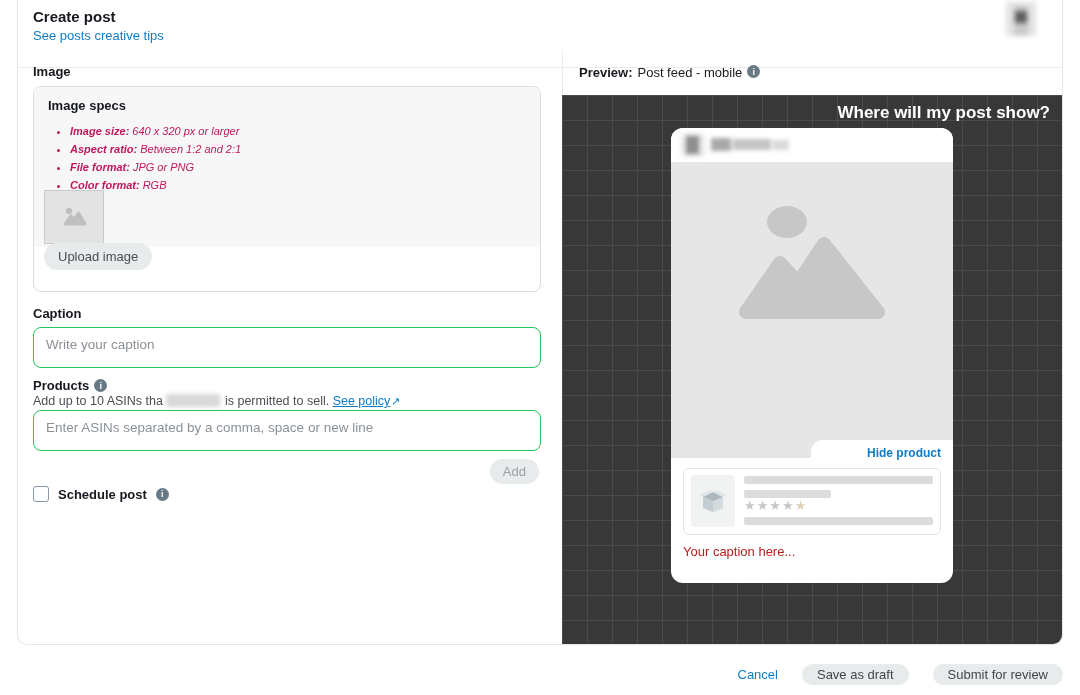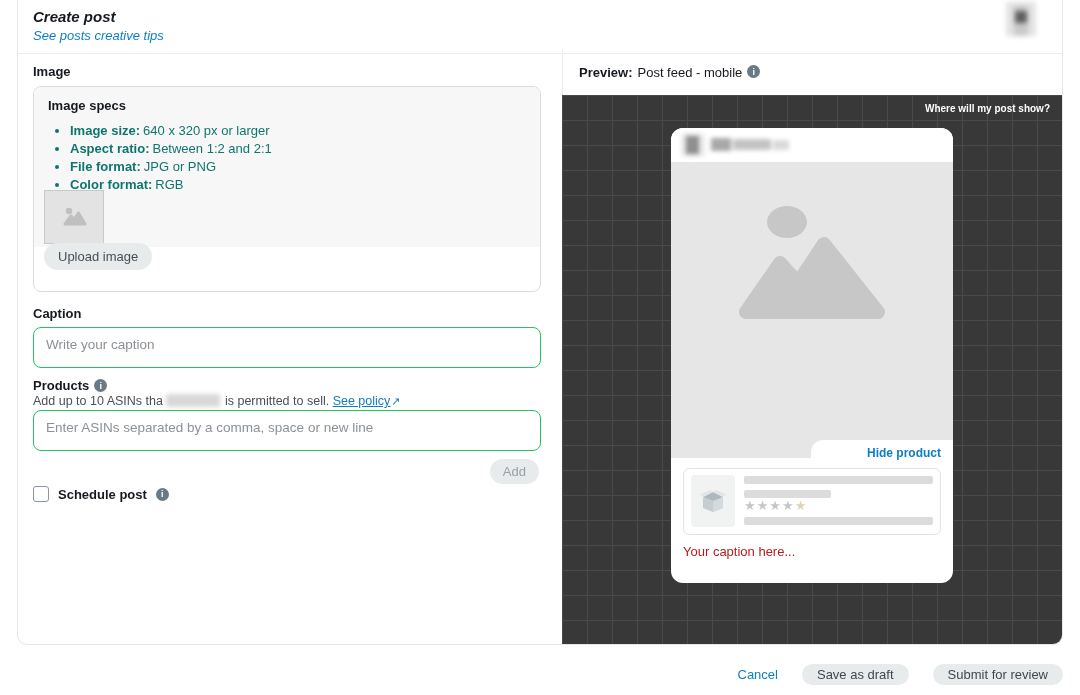--- a/index.html
+++ b/index.html
@@ -6,35 +6,35 @@
     --link:#0e7ec4; --text:#16191f; --muted:#4a4f55; --dark-bg:#383838; --grid-line:#4a4a4a;
     --pill-bg:#e8ebec; --pill-text:#474e54; --placeholder:#8b9197; --bar-gray:#dcdcdc;
     --star-gray:#c6c6c6; --star-tan:#ddd2b8; --panel-border:#d9dde0; --specs-bg:#f7f7f7;
   }
   *{margin:0;padding:0;box-sizing:border-box;}
   html,body{width:1080px;height:695px;background:#fff;font-family:"Liberation Sans",sans-serif;color:var(--text);overflow:hidden;}
   .page{position:relative;width:1080px;height:695px;}
   .card{position:absolute;left:17px;top:0;width:1046px;height:645px;background:#fff;
         border:1px solid #e4e6e8;border-top:none;border-radius:0 0 10px 10px;}
   
-  .hdr{position:absolute;left:0;top:0;right:0;height:54px;border-bottom:1px solid #ececed;font-style:italic;}
+  .hdr{position:absolute;left:0;top:0;right:0;height:68px;border-bottom:1px solid #ececed;}
   .hdr h1{position:absolute;left:15px;top:8px;font-size:15px;font-weight:700;}
   .hdr .tips{position:absolute;left:15px;top:28px;font-size:13px;color:var(--link);text-decoration:none;cursor:pointer;}
   .logo{position:absolute;right:22px;top:2px;width:38px;height:38px;filter:blur(2.5px);}
   .logo .a{position:absolute;left:4px;top:0;width:30px;height:34px;background:#e3e3e3;}
   .logo .b{position:absolute;left:12px;top:4px;width:14px;height:30px;background:#c9c9c9;}
   .logo .c{position:absolute;left:13px;top:9px;width:12px;height:12px;background:#5e5e5e;}
   
   .left{position:absolute;left:15px;top:50px;width:508px;bottom:0;}
   .lbl{font-size:13px;font-weight:700;color:var(--text);}
   .img-lbl{position:absolute;left:0;top:14px;}
   .specs{position:absolute;left:0;top:36px;width:508px;height:206px;border:1px solid var(--panel-border);border-radius:8px;background:#fff;}
   .specs-gray{position:absolute;left:0;top:0;right:0;height:160px;background:var(--specs-bg);border-radius:7px 7px 0 0;padding:11px 14px;}
   .specs ul{margin:9px 0 0 0;padding-left:22px;}
-  .specs li{font-size:13px;line-height:18px;color:#0f766e;}
+  .specs li{font-size:11px;line-height:18px;color:#be185d;font-style:italic;}
   .specs li .v{margin-left:3px;font-weight:400;}
   .thumb{position:absolute;left:10px;top:103px;width:60px;height:54px;background:#e3e3e3;border:1px solid #c9c9c9;display:flex;align-items:center;justify-content:center;}
   .pill{display:inline-flex;align-items:center;justify-content:center;background:var(--pill-bg);color:var(--pill-text);
         border:none;border-radius:999px;font-size:13px;font-family:"Liberation Sans",sans-serif;cursor:pointer;}
   .upload{position:absolute;left:10px;bottom:21px;height:27px;padding:0 14px;}
   .cap-lbl{position:absolute;left:0;top:256px;}
   textarea{position:absolute;left:0;width:508px;height:41px;border:1px solid #22c55e;border-radius:8px;resize:none;
            font-family:"Liberation Sans",sans-serif;font-size:13.5px;padding:9px 12px;color:var(--text);outline:none;}
   textarea::placeholder{color:var(--placeholder);}
   .cap-ta{top:277px;}
@@ -49,21 +49,21 @@
   .add-btn{position:absolute;top:409px;right:2px;height:25px;padding:0 13px;color:#9aa0a6;}
   .sched{position:absolute;left:0;top:436px;display:flex;align-items:center;gap:9px;}
   .cb{width:16px;height:16px;border:1px solid #8a98a5;border-radius:3px;background:#fff;cursor:pointer;flex:0 0 auto;}
   
   .right{position:absolute;left:544px;top:50px;right:0;bottom:0;}
   .pv-hdr{height:45px;border-left:1px solid #ececed;padding:15px 0 0 16px;font-size:13px;display:flex;align-items:flex-start;gap:5px;}
   .pv-hdr b{font-weight:700;}
   .stage{position:absolute;left:0;right:0;top:45px;bottom:0;background:var(--dark-bg);border-radius:0 0 9px 0;
          background-image:linear-gradient(var(--grid-line) 1px,transparent 1px),linear-gradient(90deg,var(--grid-line) 1px,transparent 1px);
          background-size:25px 25px;}
-  .where{position:absolute;top:8px;right:12px;font-size:10px;font-weight:700;color:#fff;cursor:pointer;text-align:center;}
+  .where{position:absolute;top:8px;right:12px;font-size:17px;font-weight:700;color:#fff;cursor:pointer;text-align:center;}
   .phone{position:absolute;top:33px;left:50%;transform:translateX(-50%);width:282px;height:455px;background:#fff;border-radius:12px;overflow:hidden;}
   .p-hd{position:relative;height:34px;background:#fff;}
   .p-av{position:absolute;left:10px;top:5px;width:24px;height:24px;filter:blur(2px);}
   .p-av .a{position:absolute;inset:0;background:#e9e9e9;border-radius:5px;}
   .p-av .b{position:absolute;left:5px;top:3px;width:13px;height:18px;background:#8f8f8f;}
   .p-name{position:absolute;left:40px;top:10px;display:flex;align-items:center;gap:2px;filter:blur(2px);}
   .p-name .s1{width:20px;height:13px;background:#a8a8a8;}
   .p-name .s2{width:38px;height:11px;background:#c3c3c3;}
   .p-name .s3{width:16px;height:10px;background:#d9d9d9;}
   .p-img{position:relative;height:296px;background:#e6e6e6;}

